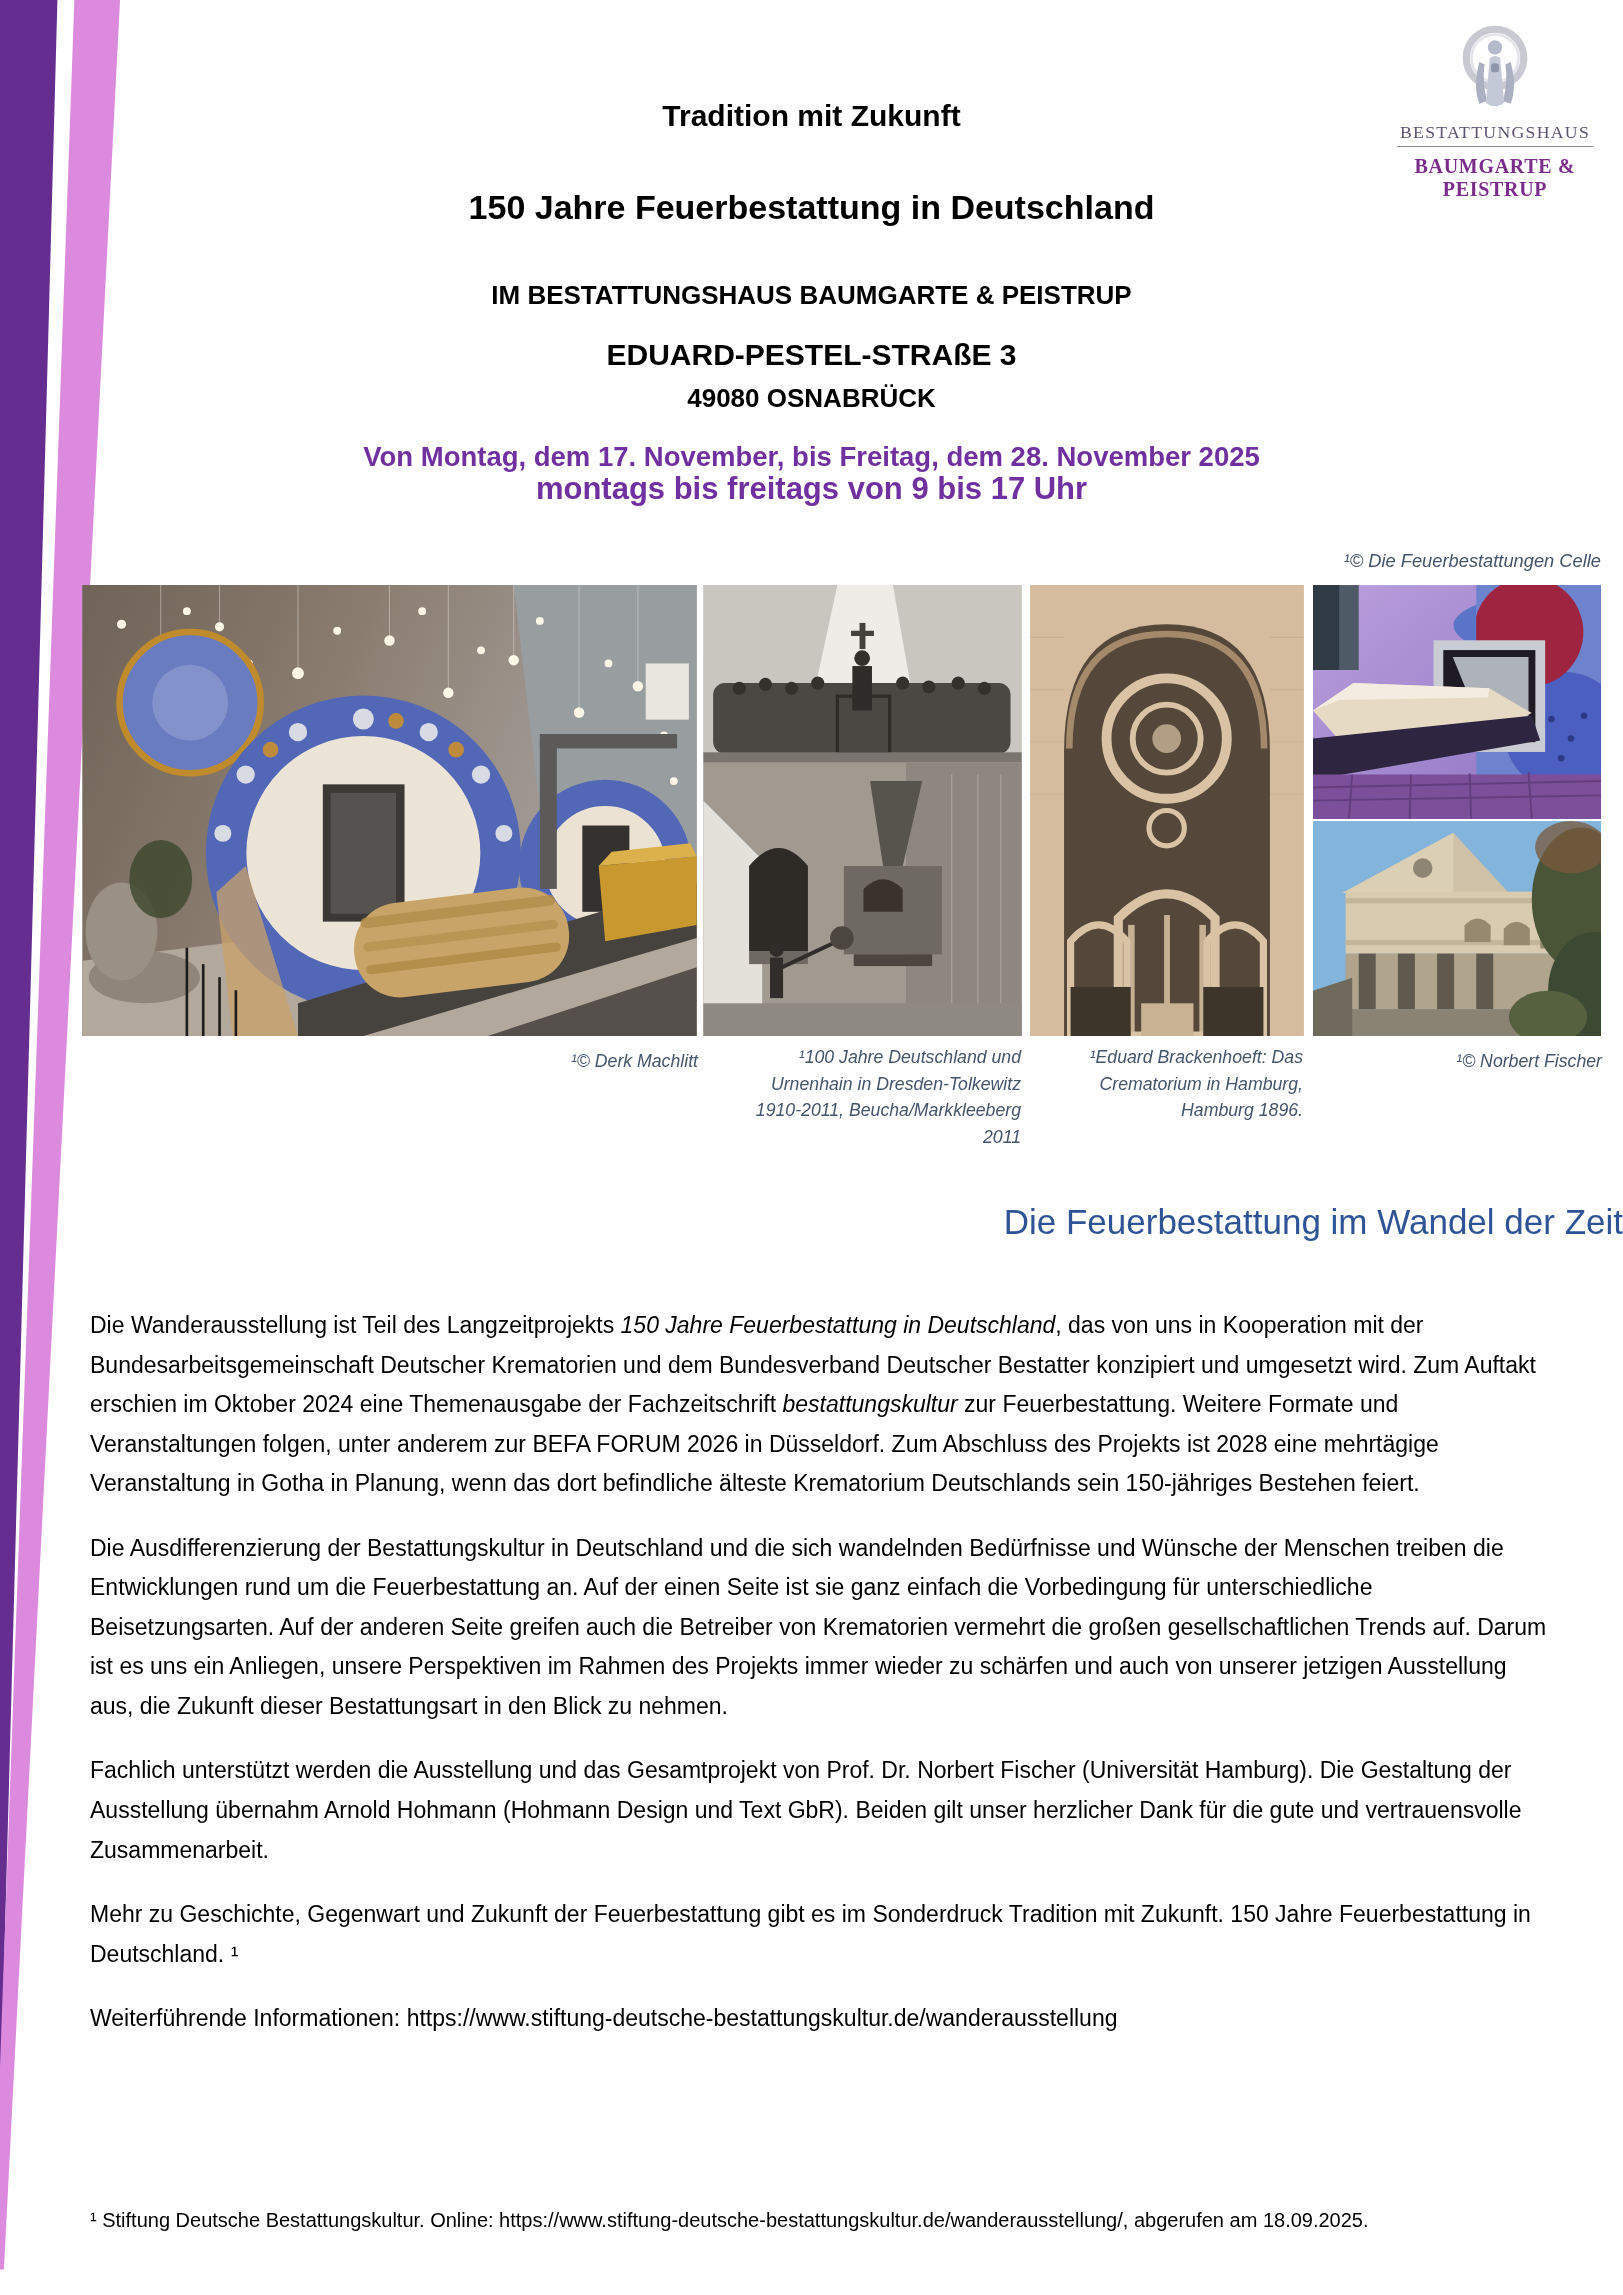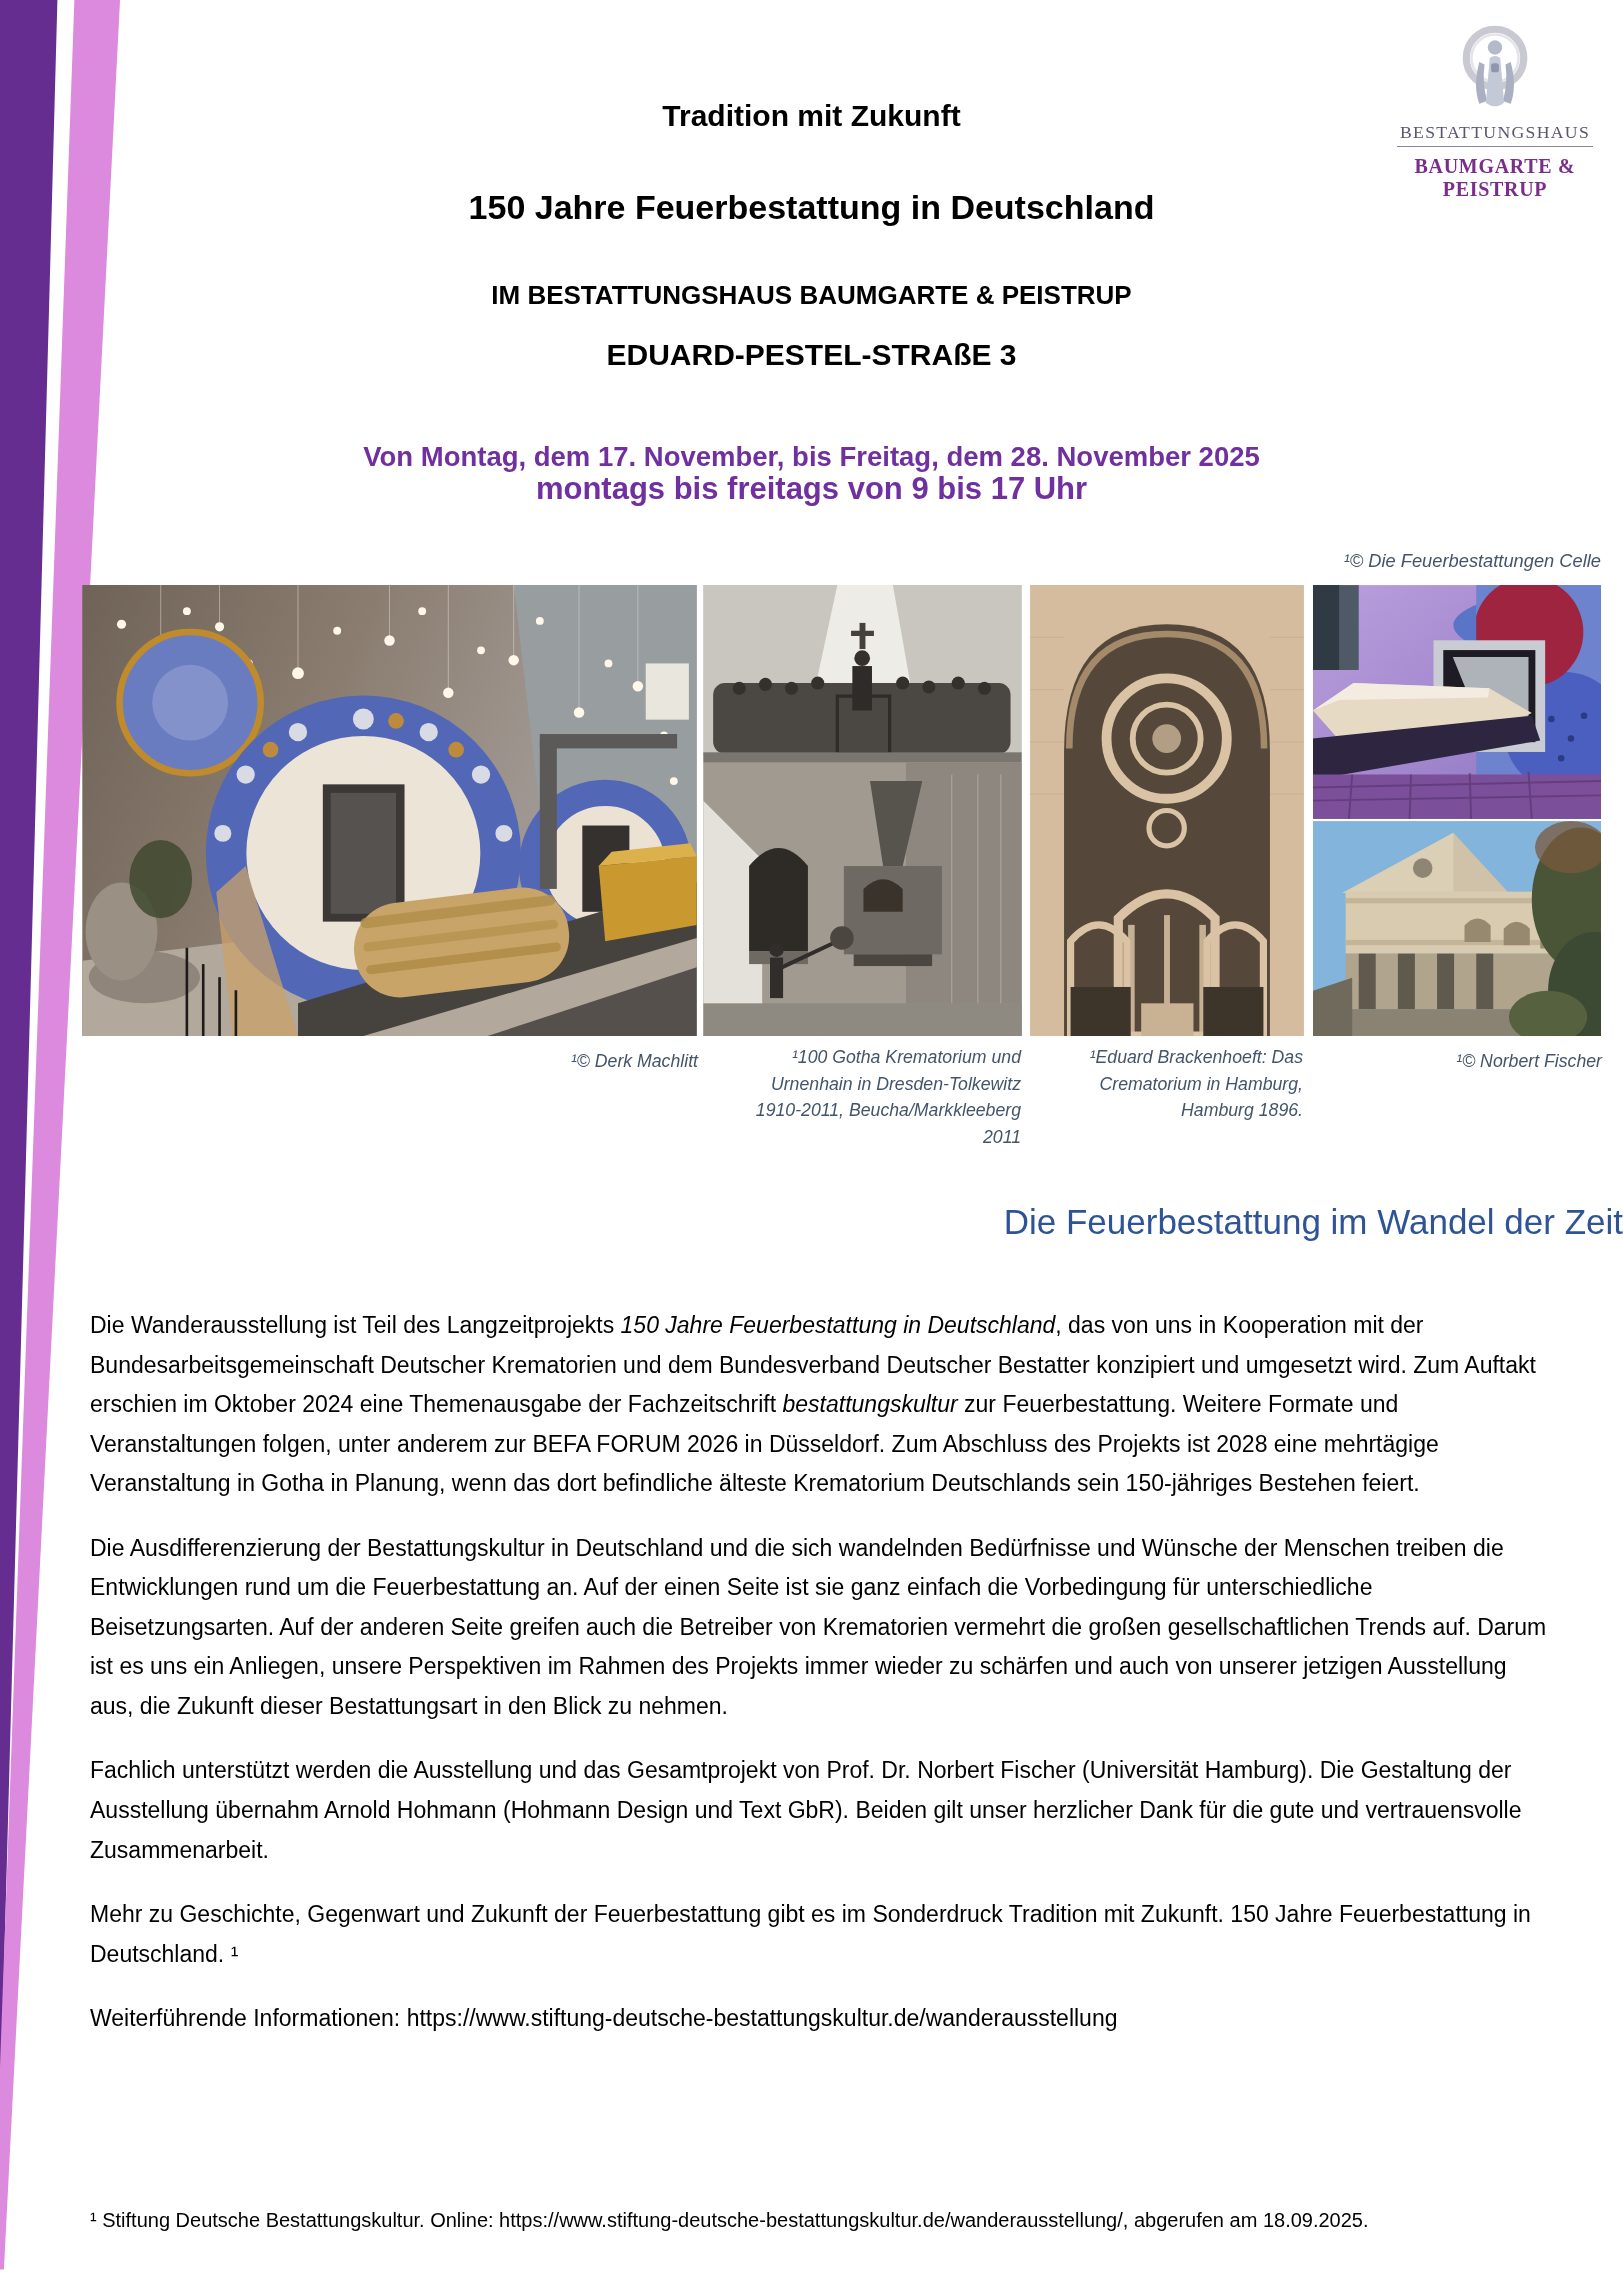--- a/index.html
+++ b/index.html
@@ -92,20 +92,21 @@
       <rect x="58" y="60" width="12" height="14" rx="4" fill="#8f96ab"></rect>
     </svg>
     <div class="logo-name1">BESTATTUNGSHAUS</div>
     <div class="logo-name2">BAUMGARTE &amp; PEISTRUP</div>
   </div>
 
   <div class="hline t1">Tradition mit Zukunft</div>
   <div class="hline t2">150 Jahre Feuerbestattung in Deutschland</div>
   <div class="hline t3">IM BESTATTUNGSHAUS BAUMGARTE &amp; PEISTRUP</div>
   <div class="hline t4">EDUARD-PESTEL-STRAßE 3</div>
+  <div class="hline t5">49080 OSNABRÜCK</div>
   <div class="hline t6">Von Montag, dem 17. November, bis Freitag, dem 28. November 2025</div>
   <div class="hline t7">montags bis freitags von 9 bis 17 Uhr</div>
 
   <div class="credit-top">¹© Die Feuerbestattungen Celle</div>
 
   <div class="gallery">
 
     <div class="photo" style="left:82px;">
       <svg width="615" height="451" viewBox="0 0 940 690">
         <defs>
@@ -340,21 +341,21 @@
         <ellipse cx="360" cy="300" rx="60" ry="40" fill="#55613f"></ellipse>
         <ellipse cx="395" cy="40" rx="55" ry="40" fill="#7a5a3d" opacity="0.75"></ellipse>
       </svg>
     </div>
   </div>
 
   <div class="cap cap1">
     <div>¹© Derk Machlitt</div>
   </div>
   <div class="cap cap2">
-    <div>¹100 Gotha Krematorium und</div>
+    <div>¹100 Jahre Deutschland und</div>
     <div>Urnenhain in Dresden-Tolkewitz</div>
     <div>1910-2011, Beucha/Markkleeberg</div>
     <div>2011</div>
   </div>
   <div class="cap cap3">
     <div>¹Eduard Brackenhoeft: Das</div>
     <div>Crematorium in Hamburg,</div>
     <div>Hamburg 1896.</div>
   </div>
   <div class="cap cap4">

